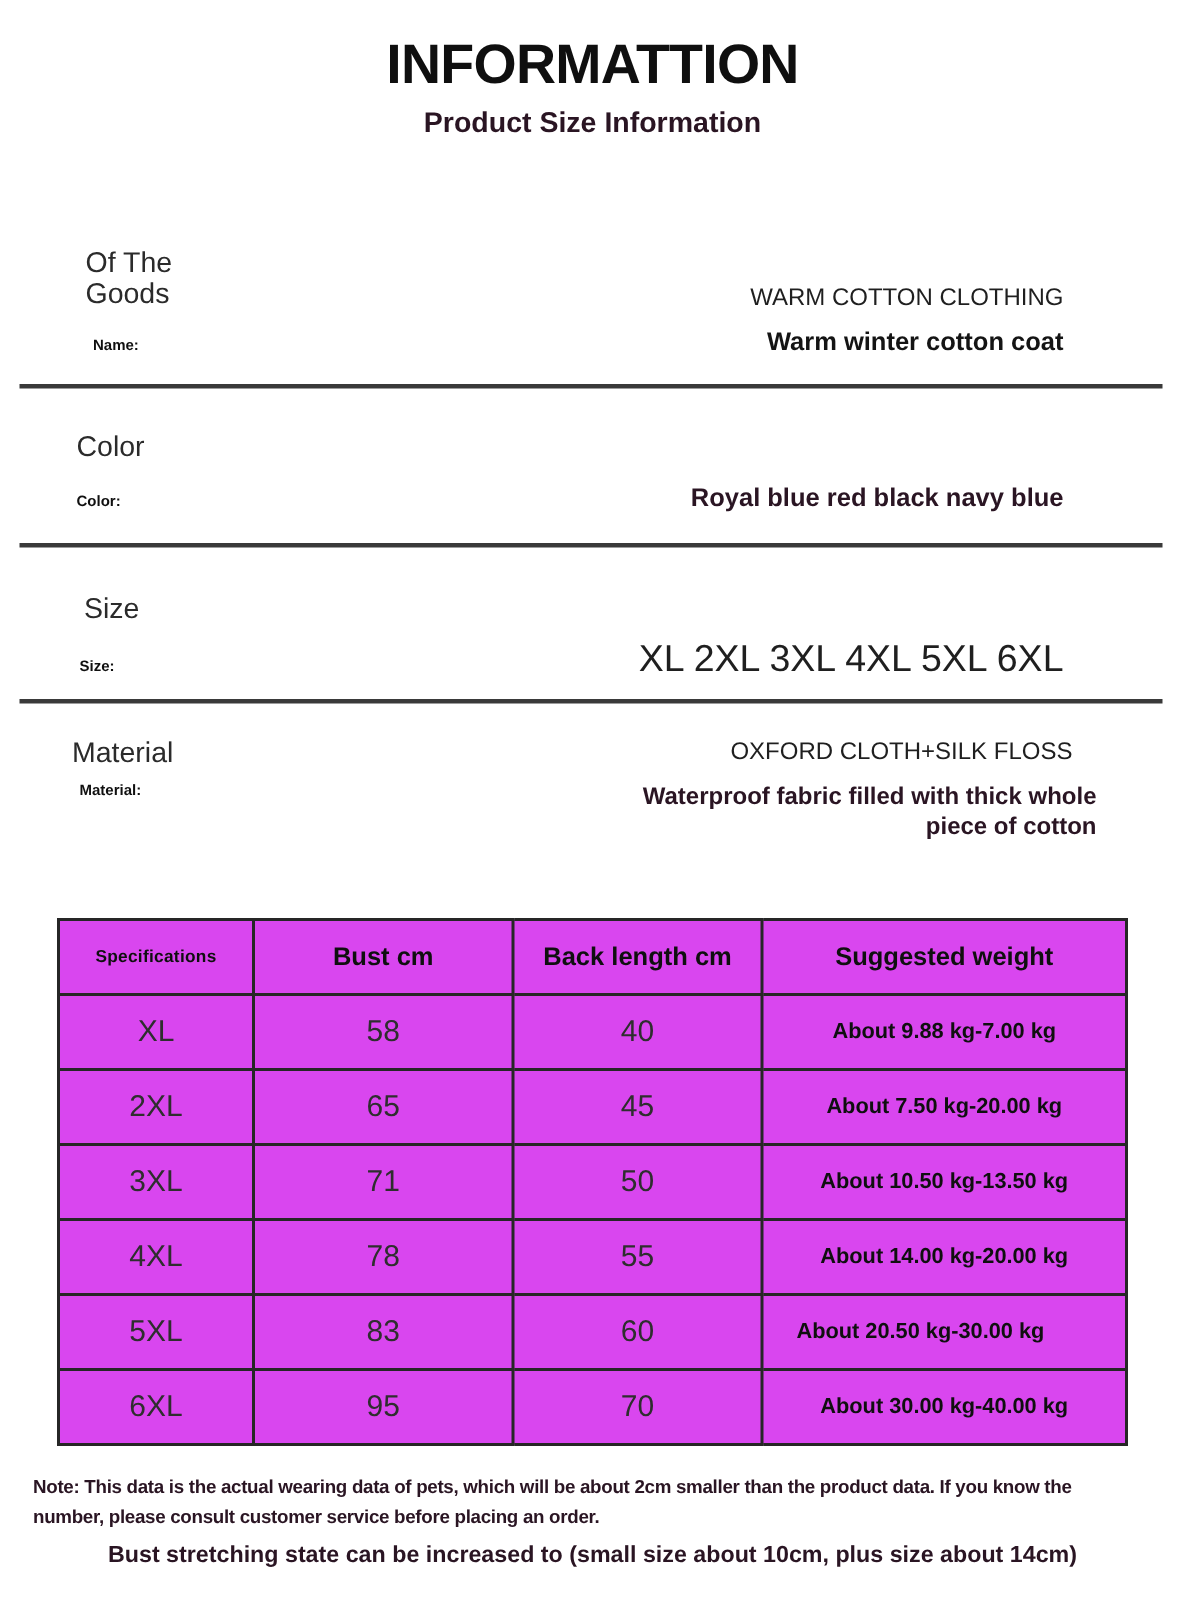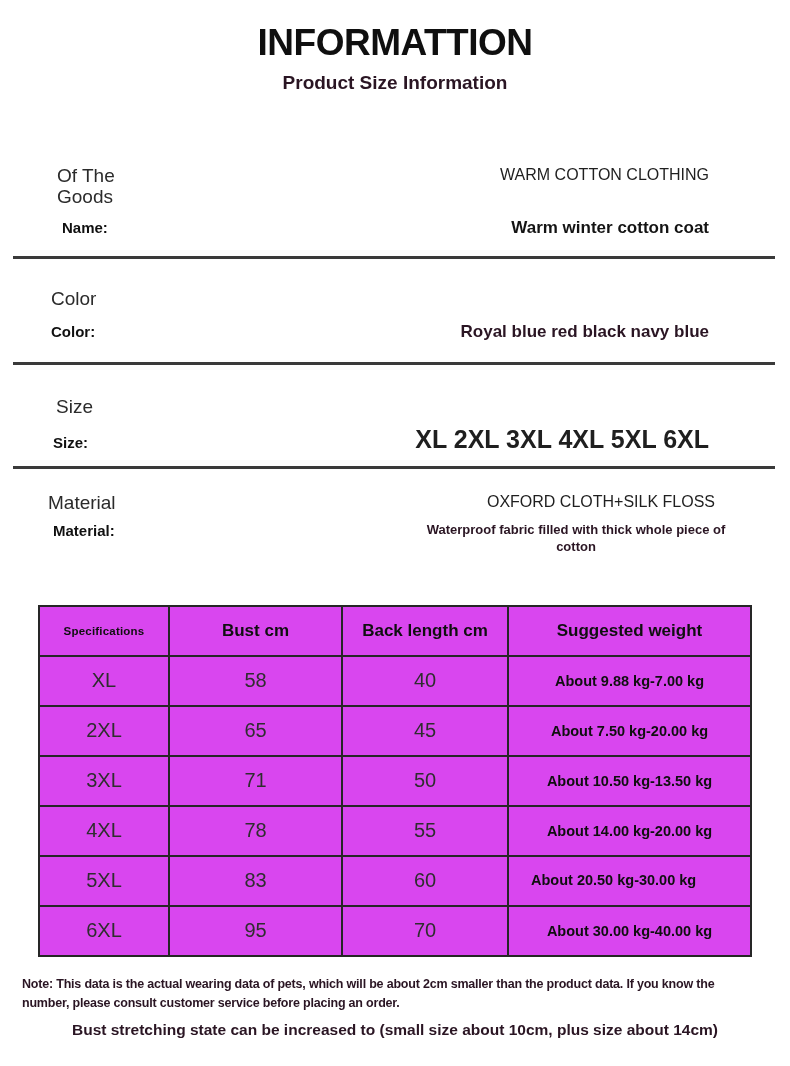--- a/index.html
+++ b/index.html
@@ -28,27 +28,27 @@
     font-size:19px;font-weight:700;color:var(--plum);
   }
   
   .sections{margin-top:64px;}
   .section{
     margin:0 15px 0 13px;
     border-bottom:3px solid var(--divider);
   }
   .section.no-border{border-bottom:none;}
   .row{display:flex;justify-content:space-between;}
-  .row.bottom{align-items:flex-start;gap:16px;}
+  .row.bottom{align-items:flex-end;gap:16px;}
   .row.base{align-items:baseline;}
   .big-label{
     font-size:19px;font-weight:400;color:#2b2b2b;line-height:1.1;
   }
   .field-label{
-    font-size:15px;font-weight:700;color:#101010;
+    font-size:10px;font-weight:700;color:#101010;
   }
   .value-main{
     font-size:16px;font-weight:400;color:#1f1f1f;
   }
   .value-sub{
     font-size:17px;font-weight:700;color:#141414;
   }
   .value-sub.plum{color:var(--plum);}
   
   .sec-goods{padding:8px 0 18px 0;}
@@ -62,31 +62,31 @@
   .sec-color .big-label{padding-left:38px;}
   .sec-color .row-b{margin-top:12px;}
   .sec-color .row-b .field-label{padding-left:38px;}
   .sec-color .row-b .value-sub{padding-right:66px;}
 
   .sec-size{padding:32px 0 12px 0;}
   .sec-size .big-label{padding-left:43px;}
   .sec-size .row-b{margin-top:8px;}
   .sec-size .row-b .field-label{padding-left:40px;}
   .sec-size .row-b .value-size{
-    font-size:25px;font-weight:700;color:#1f1f1f;padding-right:66px;
+    font-size:25px;font-weight:400;color:#1f1f1f;padding-right:66px;
   }
 
   .sec-material{padding:24px 0 0 0;}
   .sec-material .big-label{padding-left:35px;}
   .sec-material .row-a .value-main{padding-right:60px;}
   .sec-material .row-b{margin-top:8px;align-items:flex-start;}
   .sec-material .row-b .field-label{padding-left:40px;}
   .sec-material .material-sub{
-    width:310px;margin-right:44px;text-align:center;
-    font-size:13px;font-weight:700;color:var(--plum);line-height:1.25;
+    width:310px;margin-right:44px;text-align:right;
+    font-size:16px;font-weight:700;color:var(--plum);line-height:1.25;
   }
   
   .size-table{
     margin:50px 0 0 38px;width:712px;
     border-collapse:collapse;table-layout:fixed;
   }
   .size-table col.c1{width:130px;}
   .size-table col.c2{width:173px;}
   .size-table col.c3{width:166px;}
   .size-table col.c4{width:243px;}

